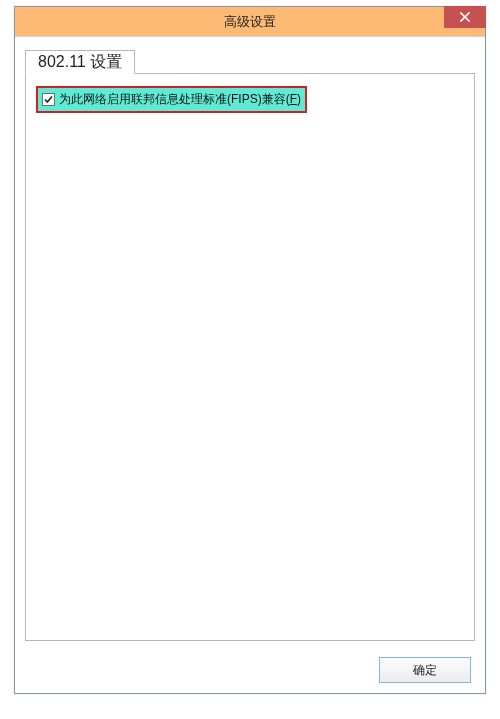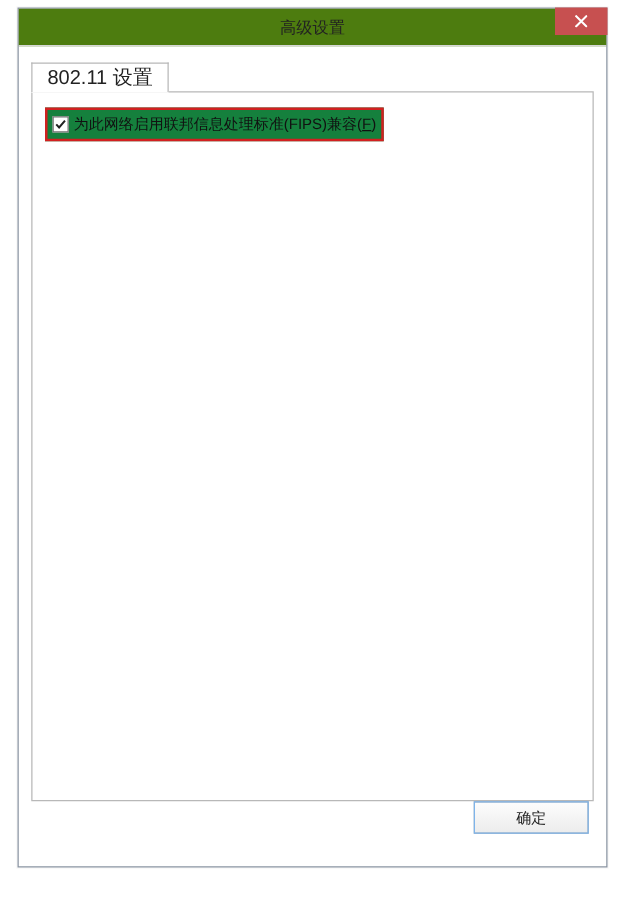--- a/index.html
+++ b/index.html
@@ -19,21 +19,21 @@
   .window {
     position: absolute;
     left: 14px; top: 6px;
     width: 472px; height: 688px;
     border: 1px solid #8a94a2;
     background: #fff;
     box-shadow: 0 0 0 1px rgba(0,0,0,0.03);
   }
   .titlebar {
     height: 30px;
-    background: #4d7c0f;
+    background: #fdba74;
     border-bottom: 1px solid #d6d6d6;
     position: relative;
     display: flex;
     align-items: center;
     justify-content: center;
   }
   .titlebar-title {
     font-size: 13px;
     color: #222;
     text-align: center;
@@ -91,21 +91,21 @@
     top: 24px; bottom: 0;
     padding: 12px 10px;
   }
 
   .highlight-box {
     border: 2px solid #d22020;
     padding: 3px 4px;
     display: inline-flex;
     align-items: center;
     gap: 4px;
-    background: #15803d;
+    background: #5eead4;
   }
   .chk-wrap {
     display: inline-flex;
     align-items: center;
     gap: 4px;
     cursor: pointer;
   }
   .chk {
     width: 13px; height: 13px;
     border: 1px solid #6f6f6f;
@@ -118,21 +118,21 @@
   .chk svg { display: block; }
   .chk-label {
     font-size: 12px;
     color: #111;
     white-space: nowrap;
   }
   .mn-char { text-decoration: underline; text-decoration-thickness: 1px; }
 
   .button-row {
     position: absolute;
-    right: 14px; bottom: 26px;
+    right: 14px; bottom: 10px;
     display: flex;
     gap: 8px;
     padding-left: 36px;
   }
   .btn {
     min-width: 92px;
     height: 26px;
     border: 1px solid #a7a7a7;
     background: linear-gradient(#fdfdfd, #ececec);
     font-size: 12px;

